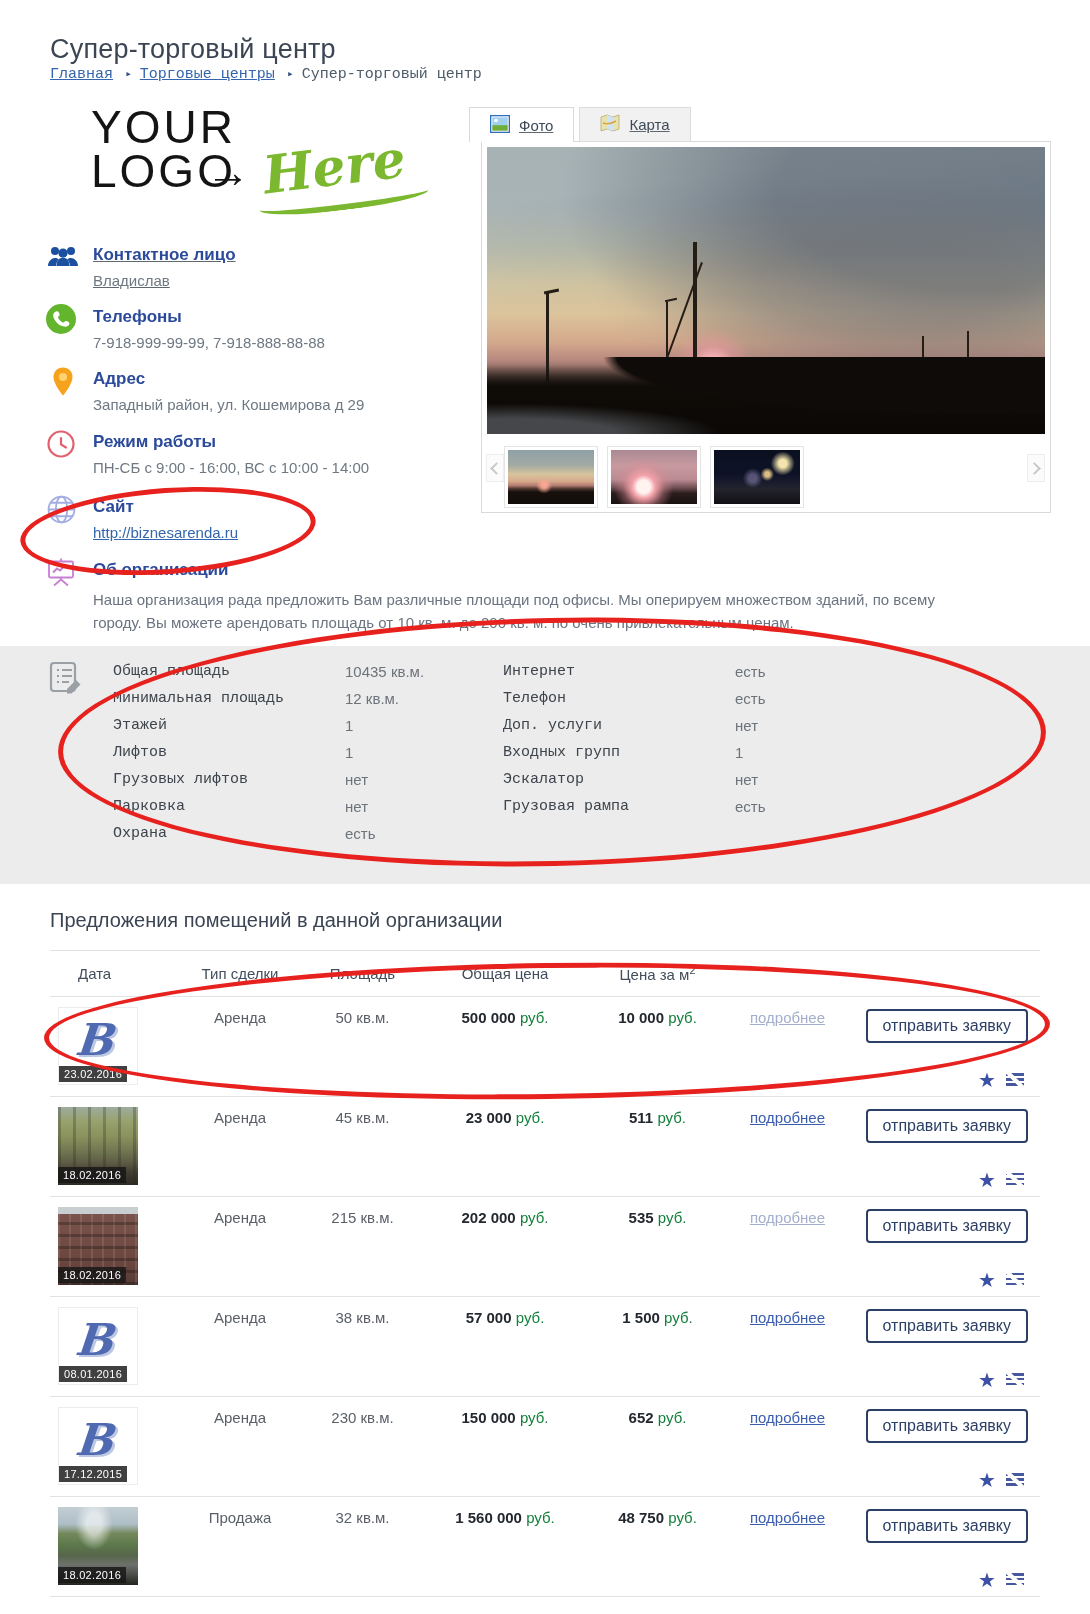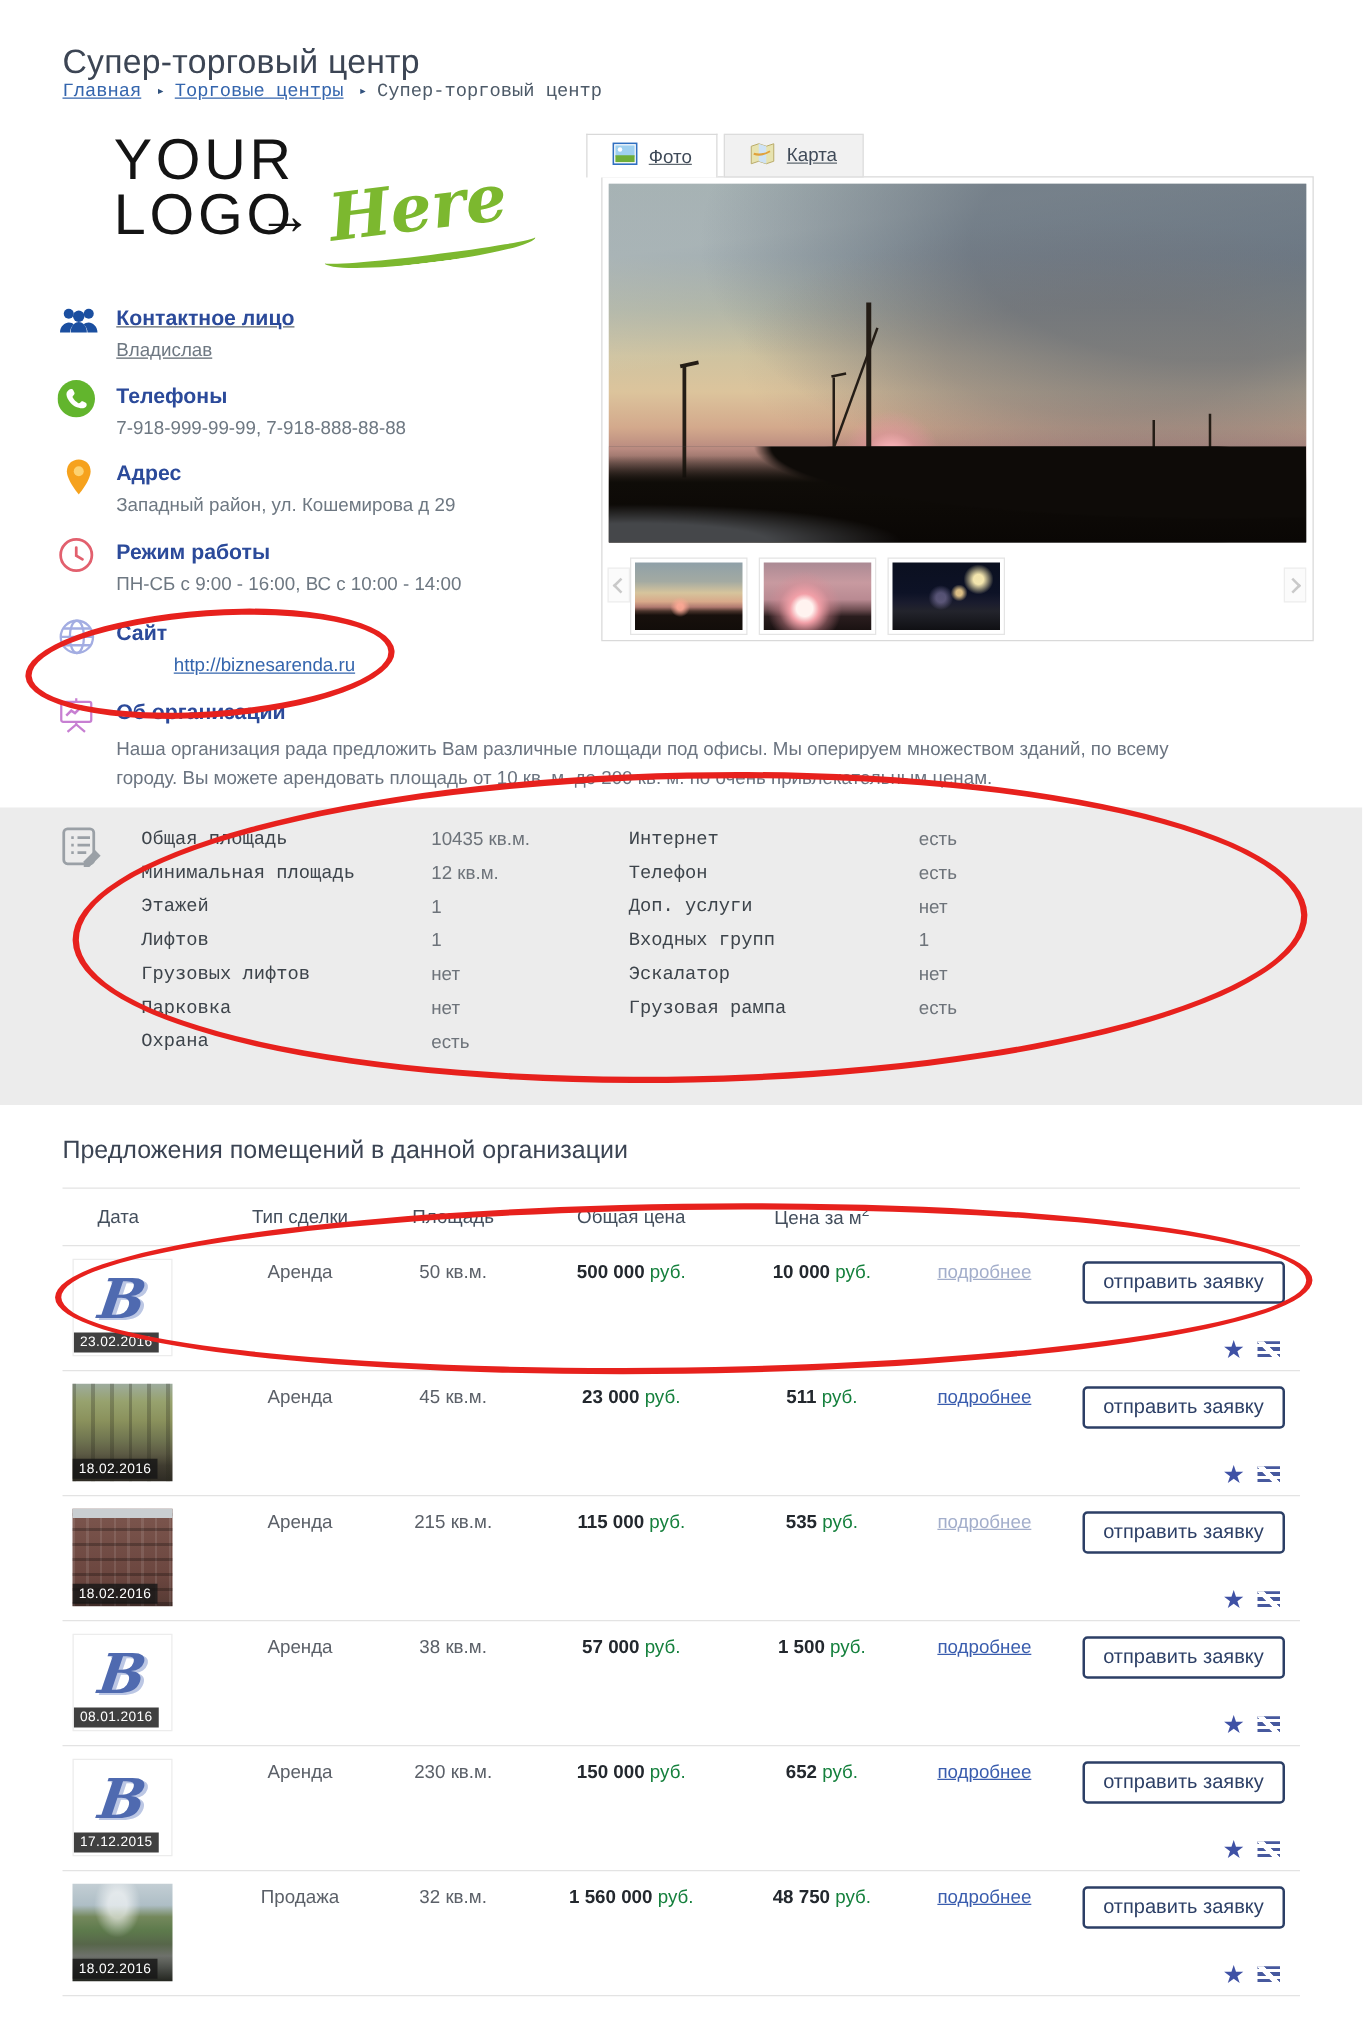--- a/index.html
+++ b/index.html
@@ -19,21 +19,21 @@
   .logo .w2{font-size:46px;line-height:46px;color:#141414;letter-spacing:3px;white-space:nowrap;}
   .logo .arr{display:inline-block;margin-left:-30px;font-size:44px;color:#141414;}
   .logo .script{position:absolute;left:172px;top:30px;font-family:"DejaVu Serif",serif;font-style:italic;
         font-weight:bold;font-size:52px;color:#7cb82f;transform:rotate(-7deg);}
   .logo .swoosh{position:absolute;left:168px;top:84px;width:170px;height:14px;border-bottom:6px solid #7cb82f;
         border-radius:50%;transform:rotate(-7deg);}
   
   .citem{position:absolute;left:93px;width:400px;}
   .clabel{font-size:17px;font-weight:bold;color:#2b4a9a;}
   .cvalue{font-size:15px;color:#6e7882;margin-top:7px;}
-  .cvalue.link{color:#3465ad;text-decoration:underline;cursor:pointer;display:inline-block;margin-left:46px;}
+  .cvalue.link{color:#3465ad;text-decoration:underline;cursor:pointer;display:inline-block;}
   .cicon{position:absolute;left:46px;width:34px;height:32px;}
   .about{position:absolute;left:93px;top:560px;width:890px;}
   .about .cvalue{line-height:23px;margin-top:8px;color:#6b7480;}
   
   .panel{position:absolute;left:481px;top:141px;width:570px;height:372px;border:1px solid #d9d9d9;
          background:#fff;box-sizing:border-box;}
   .tabs{position:absolute;left:469px;top:107px;display:flex;z-index:3;text-decoration:underline;}
   .tab{height:35px;display:flex;align-items:center;gap:9px;padding:0 20px;font-size:15px;color:#3f4a58;
        box-sizing:border-box;cursor:pointer;}
   .tab.active{background:#fff;border:1px solid #d9d9d9;border-bottom:none;}
@@ -434,21 +434,21 @@
 
           <div class="offer-row">
             <div class="c-thumb">
               <div class="offer-thumb t-building-brick">
 
                 <span class="date-badge">18.02.2016</span>
               </div>
             </div>
             <div class="c-deal">Аренда</div>
             <div class="c-area">215 кв.м.</div>
-            <div class="c-price"><span class="price-num">115 000</span> <span class="cur">руб.</span></div>
+            <div class="c-price"><span class="price-num">202 000</span> <span class="cur">руб.</span></div>
             <div class="c-ppm"><span class="price-num">535</span> <span class="cur">руб.</span></div>
             <div class="c-link"><span class="details-link muted">подробнее</span></div>
             <div class="c-btn">
               <button class="apply-btn">отправить заявку</button>
             </div>
             <div class="row-icons">
               <span class="star">★</span>
               <span class="cmp-icon"></span>
             </div>
           </div>

